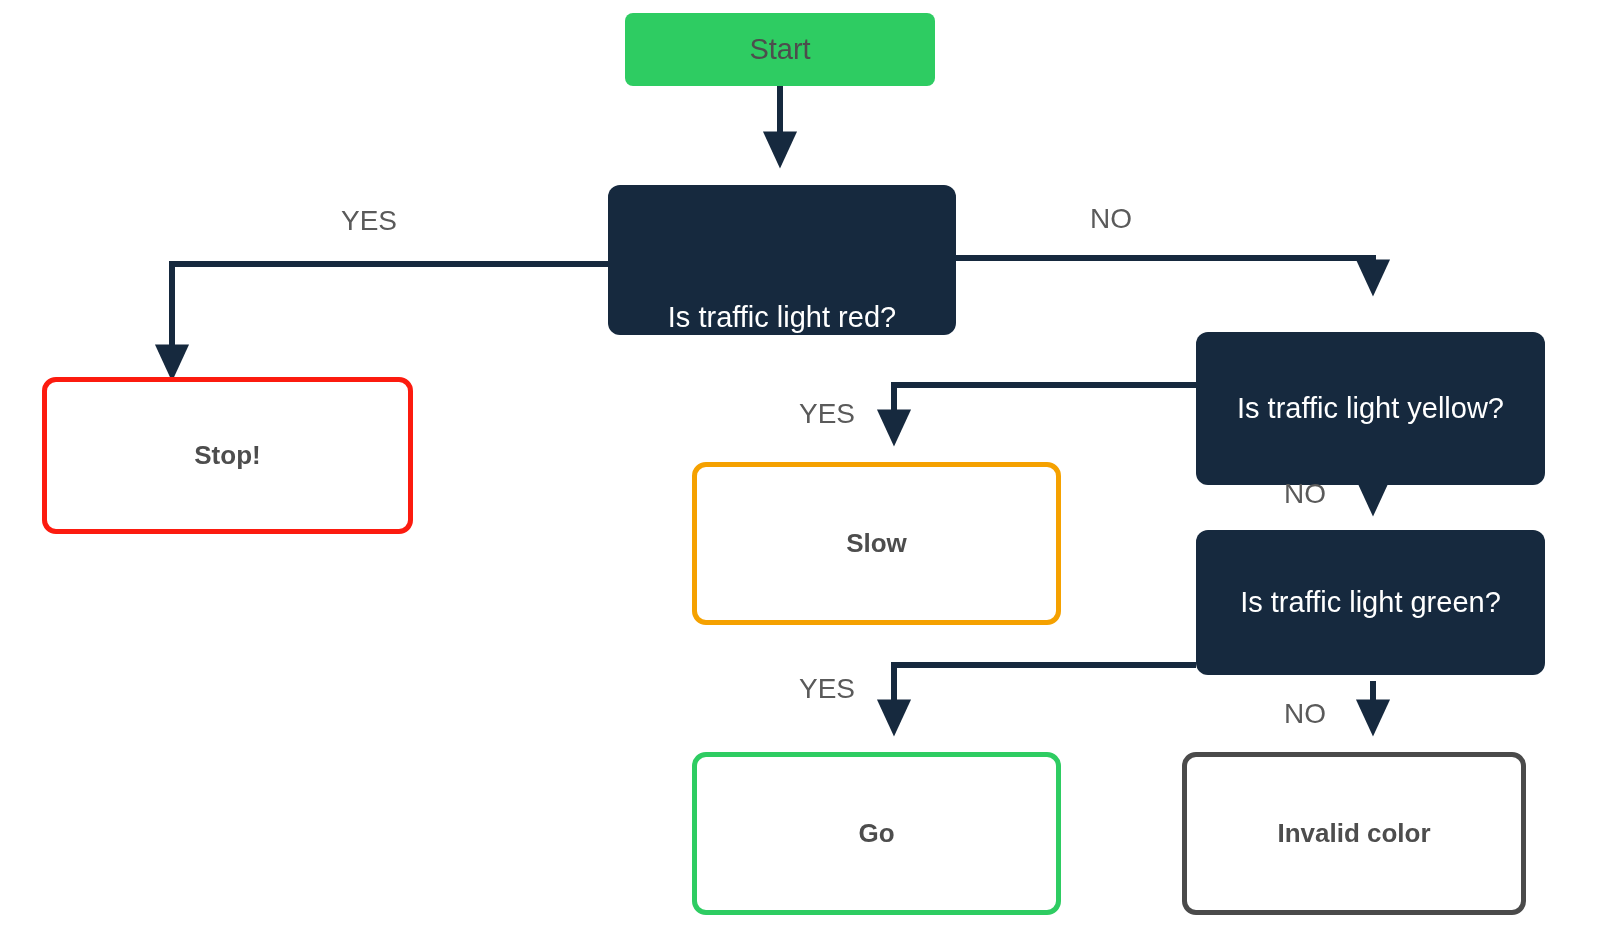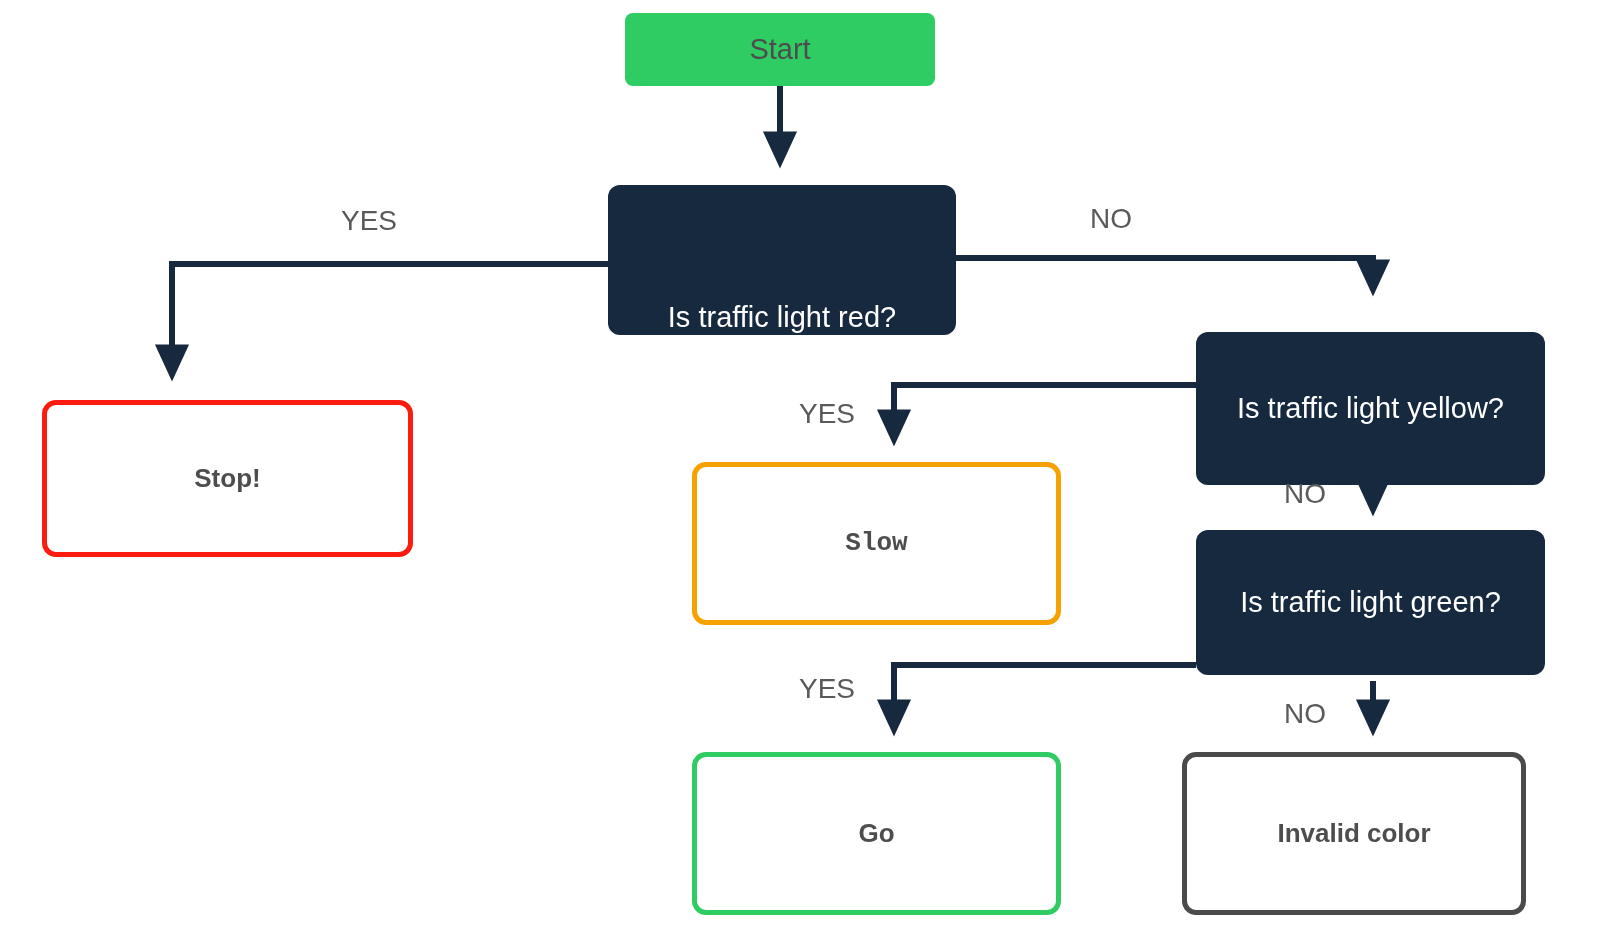--- a/index.html
+++ b/index.html
@@ -93,29 +93,29 @@
   </svg>
 
   <div class="node node-terminal-start" style="left:625px; top:13px; width:310px; height:73px;">
     <span>Start</span>
   </div>
 
   <div class="node node-decision" style="left:608px; top:185px; width:348px; height:150px;align-items:flex-end;">
     <span>Is traffic light red?</span>
   </div>
 
-  <div class="node node-outcome" style="left:42px; top:400px; width:371px; height:157px; border-color:#fc1b0f;">
+  <div class="node node-outcome" style="left:42px; top:377px; width:371px; height:157px; border-color:#fc1b0f;">
     <span>Stop!</span>
   </div>
 
   <div class="node node-decision" style="left:1196px; top:310px; width:349px; height:153px;margin-top:22px;">
     <span>Is traffic light yellow?</span>
   </div>
 
-  <div class="node node-outcome" style="left:692px; top:462px; width:369px; height:163px; border-color:#f5a100;font-family:Liberation Mono, monospace;">
+  <div class="node node-outcome" style="left:692px; top:462px; width:369px; height:163px; border-color:#f5a100;">
     <span>Slow</span>
   </div>
 
   <div class="node node-decision" style="left:1196px; top:530px; width:349px; height:145px;">
     <span>Is traffic light green?</span>
   </div>
 
   <div class="node node-outcome" style="left:692px; top:752px; width:369px; height:163px; border-color:#2ecc62;">
     <span>Go</span>
   </div>

